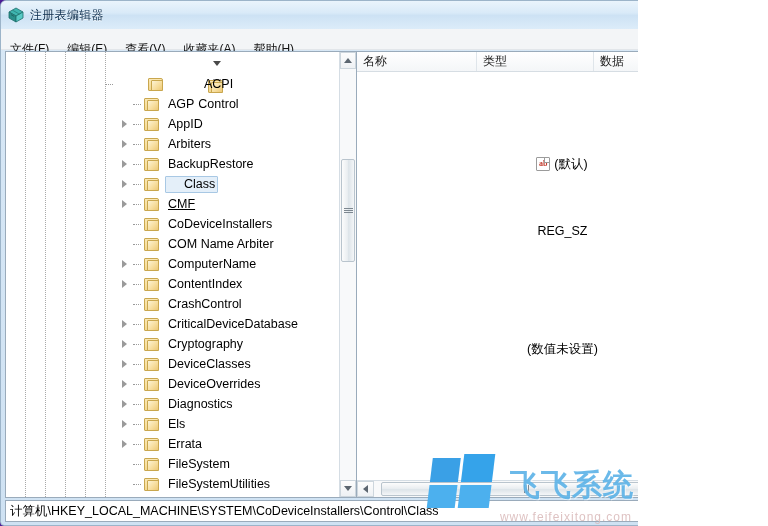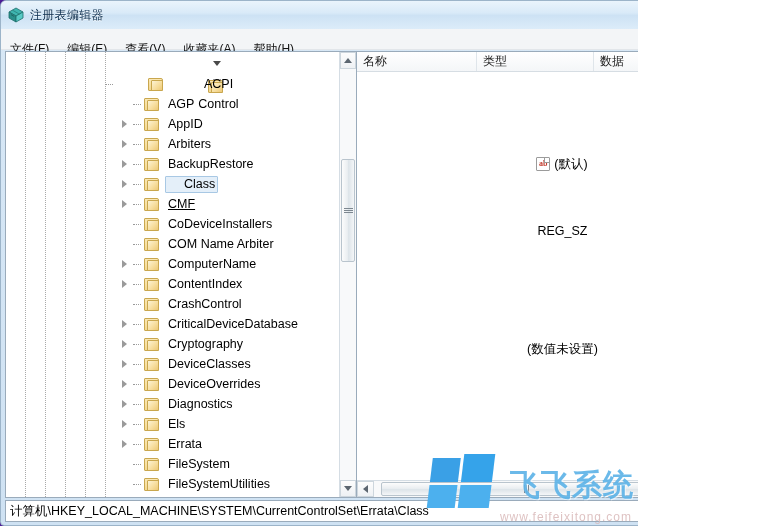--- a/index.html
+++ b/index.html
@@ -830,21 +830,21 @@
           </div>
           <div class="hs-btn">
             <div class="hs-arrow-r"></div>
           </div>
         </div>
       </div>
 
     </div>
 
     <div id="statusbar">
-      <span>计算机\HKEY_LOCAL_MACHINE\SYSTEM\CurrentControlSet\Errata\Class</span>
+      <span>计算机\HKEY_LOCAL_MACHINE\SYSTEM\CoDeviceInstallers\Control\Class</span>
     </div>
 
   </div>
 
   <div id="watermark">
     <div id="win-logo">
       <i class="tl"></i>
         <i class="tr"></i>
         <i class="bl"></i>
         <i class="br"></i>

